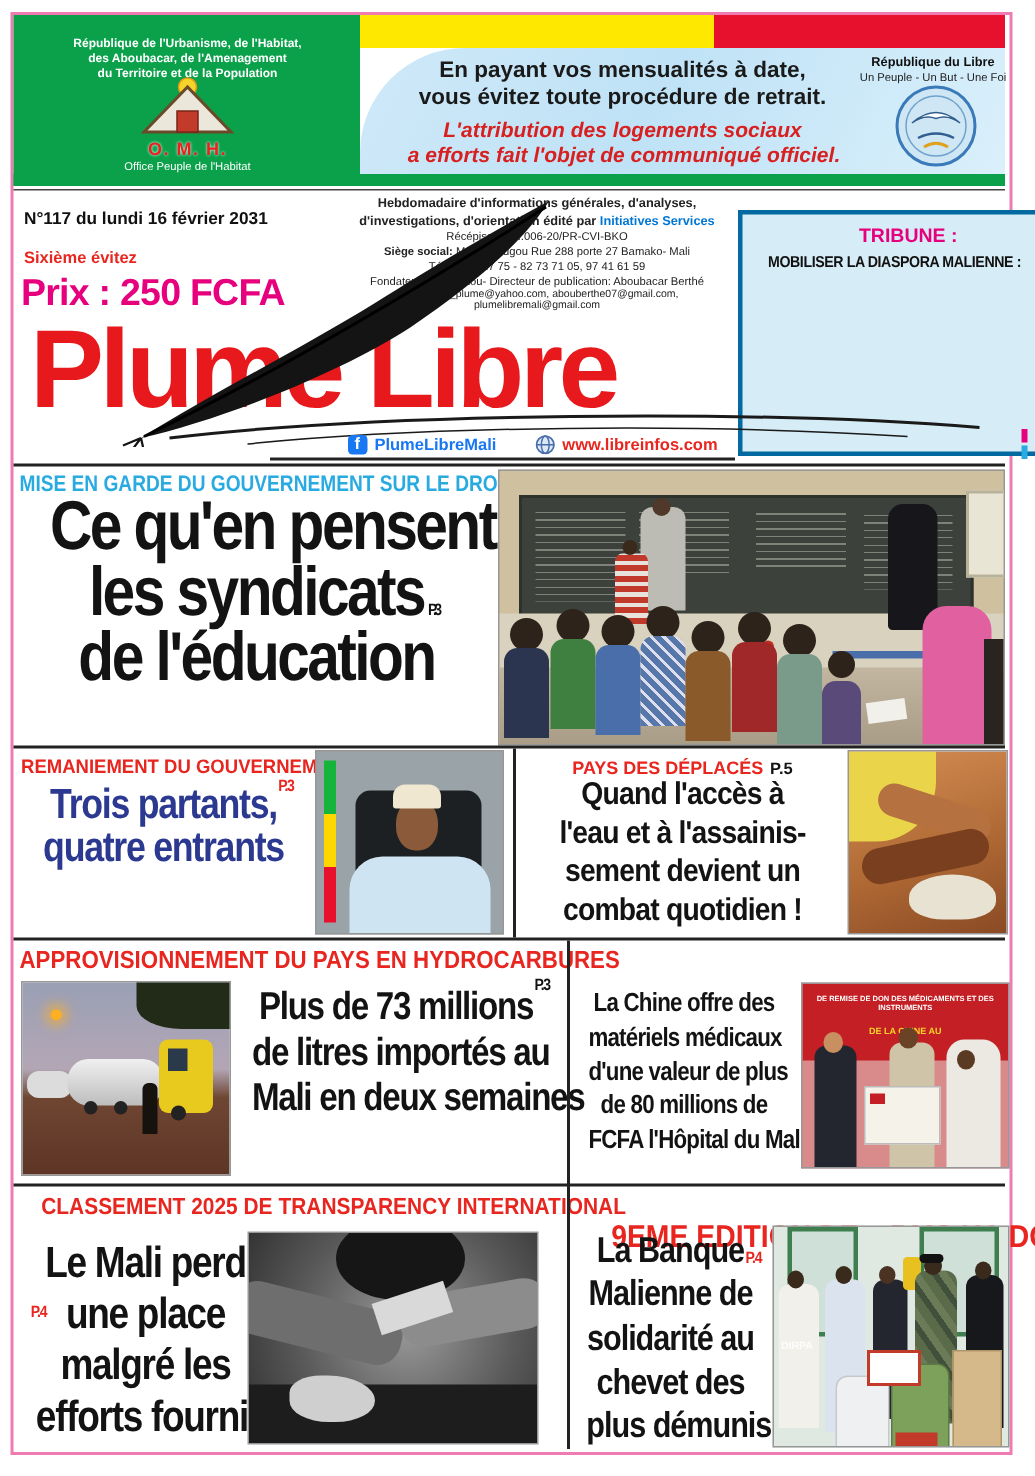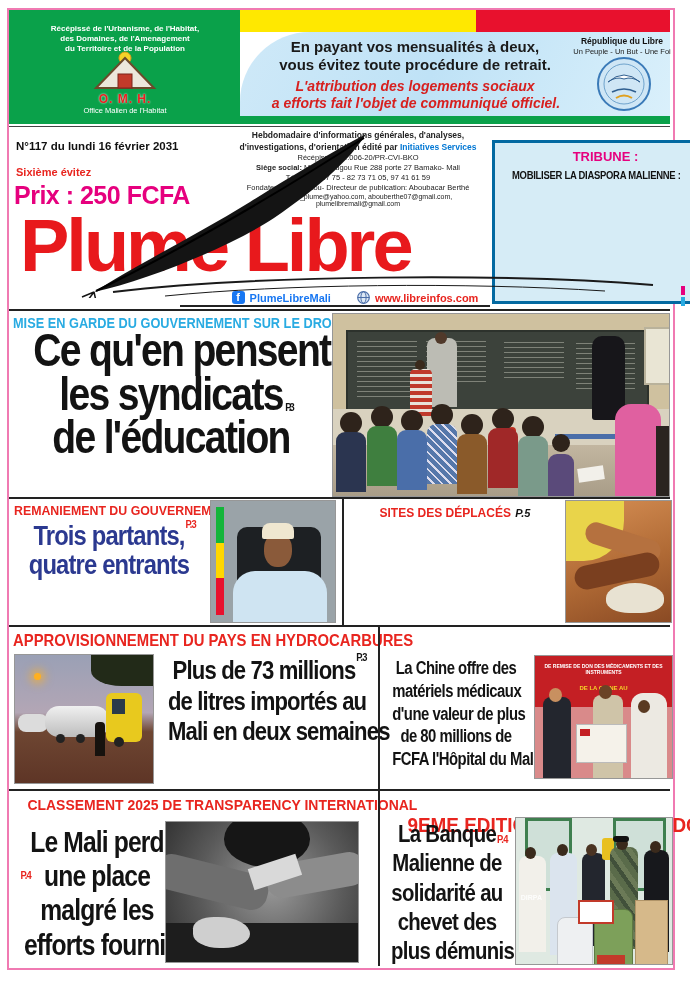--- a/index.html
+++ b/index.html
@@ -88,33 +88,33 @@
   <div class="abs frame"></div>
 
   <div class="abs hdr-green"></div>
   <div class="abs stripe-y"></div>
   <div class="abs stripe-r"></div>
   <div class="abs hdr-blue"></div>
   <div class="abs hdr-greenline"></div>
   <div class="abs hdr-blackline"></div>
 
   <div class="abs ministry">
-    <div>Récépissé de l'Urbanisme, de l'Habitat,</div>
-    <div>des Domaines, de l'Amenagement</div>
+    <div>République de l'Urbanisme, de l'Habitat,</div>
+    <div>des Aboubacar, de l'Amenagement</div>
     <div>du Territoire et de la Population</div>
   </div>
   <svg class="abs" style="left:92px;top:50px;" width="66" height="40" viewBox="0 0 66 40">
     <circle cx="33" cy="8" r="6" fill="#f5d328" stroke="#e09a1a"></circle>
     <polygon points="4,38 33,8 62,38" fill="#ece7db" stroke="#6b4a2a" stroke-width="2"></polygon>
     <rect x="26" y="24" width="14" height="14" fill="#c23a2a" stroke="#7a241a"></rect>
   </svg>
   <div class="abs omh-acr">O. M. H.</div>
-  <div class="abs omh-name">Office Malien de l'Habitat</div>
-
-  <div class="abs notice1">En payant vos mensualités à deux,</div>
+  <div class="abs omh-name">Office Peuple de l'Habitat</div>
+
+  <div class="abs notice1">En payant vos mensualités à date,</div>
   <div class="abs notice2">vous évitez toute procédure de retrait.</div>
   <div class="abs noticer1">L'attribution des logements sociaux</div>
   <div class="abs noticer2">a efforts fait l'objet de communiqué officiel.</div>
 
   <div class="abs republic">République du Libre</div>
   <div class="abs motto">Un Peuple - Un But - Une Foi</div>
   <svg class="abs" style="left:596px;top:56px;" width="56" height="56" viewBox="0 0 56 56">
     <circle cx="28" cy="28" r="26" fill="#cfe6f5" stroke="#3a7ab8" stroke-width="2"></circle>
     <circle cx="28" cy="28" r="20" fill="none" stroke="#6fa3cc" stroke-width="1"></circle>
     <path d="M12 26 Q28 12 44 26 Q36 20 28 23 Q20 20 12 26 Z" fill="#fff" stroke="#2f5e8f" stroke-width="1"></path>
@@ -238,21 +238,27 @@
 
     <div class="ph" style="left:201px;top:1px;width:124px;height:121px;background:#9aa3a8;">
       <div class="flagv" style="left:5px;top:6px;width:8px;height:108px;"></div>
       <div style="left:26px;top:26px;width:84px;height:70px;background:#1d2023;border-radius:10px;"></div>
       <div style="left:22px;top:70px;width:94px;height:52px;background:#cfe4f2;border-radius:22px 22px 0 0;"></div>
       <div style="left:53px;top:32px;width:28px;height:34px;border-radius:46%;background:#8a5a3a;"></div>
       <div style="left:51px;top:22px;width:32px;height:16px;border-radius:8px 8px 2px 2px;background:#efe7d0;"></div>
     </div>
 
     <div class="abs" style="left:340px;top:0;width:212px;height:126px;">
-      <div class="abs" style="left:0;top:4px;width:212px;text-align:center;"><span class="kickred" style="font-size:12px;">SITES DES DÉPLACÉS</span> <span class="pg pgblk" style="font-size:11px;font-style:italic;">P.5</span></div>
+      <div class="abs" style="left:0;top:4px;width:212px;text-align:center;"><span class="kickred" style="font-size:12px;">PAYS DES DÉPLACÉS</span> <span class="pg pgblk" style="font-size:11px;">P.5</span></div>
+      <div class="abs hl" style="left:0;top:18px;width:212px;font-size:21px;letter-spacing:-0.6px;line-height:1.22;">
+        <span class="condC sx9">Quand l'accès à</span>
+        <span class="condC sx9">l'eau et à l'assainis-</span>
+        <span class="condC sx9">sement devient un</span>
+        <span class="condC sx9">combat quotidien !</span>
+      </div>
     </div>
 
     <div class="ph" style="left:556px;top:1px;width:105px;height:121px;background:linear-gradient(160deg,#d79055 0%,#b06a35 55%,#8a4a24 100%);">
       <div style="left:-12px;top:0px;width:70px;height:60px;background:#e9d44a;border-radius:0 0 40px 0;"></div>
       <div style="left:18px;top:30px;width:78px;height:22px;background:#b5713f;border-radius:12px;transform:rotate(18deg);"></div>
       <div style="left:8px;top:58px;width:86px;height:24px;background:#7a3f1f;border-radius:12px;transform:rotate(-12deg);"></div>
       <div style="left:40px;top:82px;width:58px;height:30px;background:#e8e2d2;border-radius:50% 50% 40% 40%;"></div>
     </div>
   </div>
   <div class="abs vline-r2"></div>

